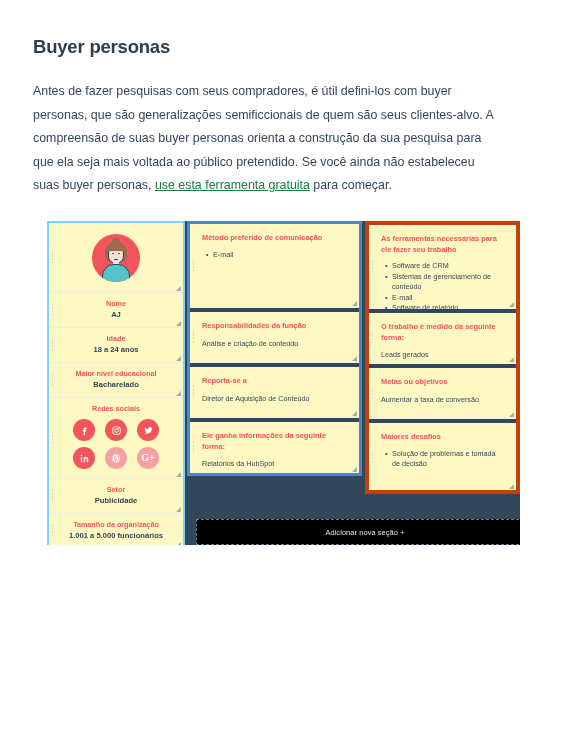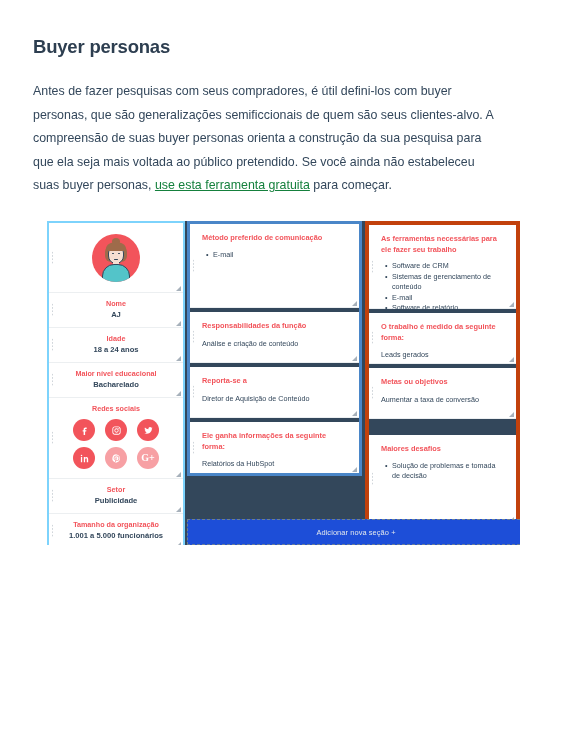--- a/index.html
+++ b/index.html
@@ -88,21 +88,21 @@
   }
   .col-right {
     width: 155px;
     margin-left: 3px;
     border: 4px solid #c2410c;
     background: #33475b;
     flex: 1 1 auto;
   }
 
   .card {
-    background: #ffffff;
+    background: #fef9c3;
     position: relative;
     box-sizing: border-box;
     border-bottom: 1px solid #eceff1;
   }
   .card:last-child { border-bottom: none; }
 
   
   .card .resize-grip {
     position: absolute;
     right: 2px;
@@ -291,25 +291,25 @@
     content: "\2022";
     position: absolute;
     left: -7px;
     top: 0;
     color: #33475b;
   }
 
   
   .add-section-bar {
     position: absolute;
-    left: 140px;
+    left: 149px;
     top: 298px;
     width: 338px;
     height: 26px;
-    background: #1d4ed8;
+    background: #000000;
     border: 1px dashed #6b7f93;
     box-sizing: border-box;
     display: flex;
     align-items: center;
     justify-content: center;
     cursor: pointer;
   }
   .add-section-bar span {
     color: #e3e8ed;
     font-size: 7.4px;
@@ -475,21 +475,21 @@
           <span class="resize-grip"></span>
         </div>
 
         <div class="card content-card" style="height:51px; margin-top:4px">
           <span class="drag-dots"></span>
           <p class="cc-title">Metas ou objetivos</p>
           <p class="cc-text">Aumentar a taxa de conversão</p>
           <span class="resize-grip"></span>
         </div>
 
-        <div class="card content-card" style="height:88px; margin-top:16px">
+        <div class="card content-card" style="height:67px; margin-top:4px">
           <span class="drag-dots"></span>
           <p class="cc-title">Maiores desafios</p>
           <ul class="cc-list">
             <li>Solução de problemas e tomada de decisão</li>
           </ul>
           <span class="resize-grip"></span>
         </div>
       </div>
 
     </div>

